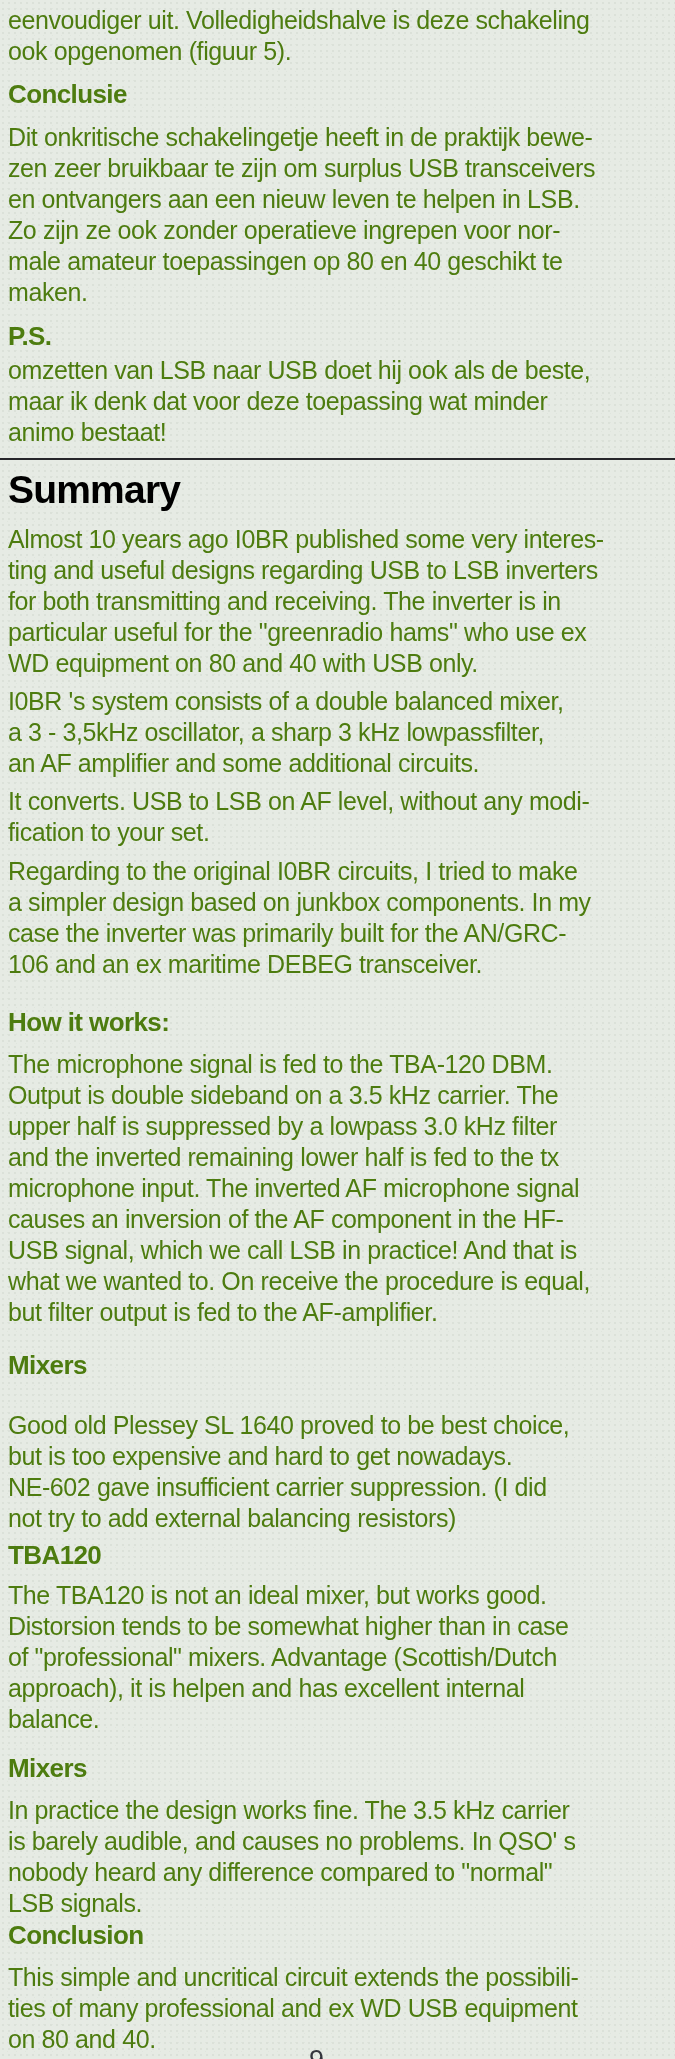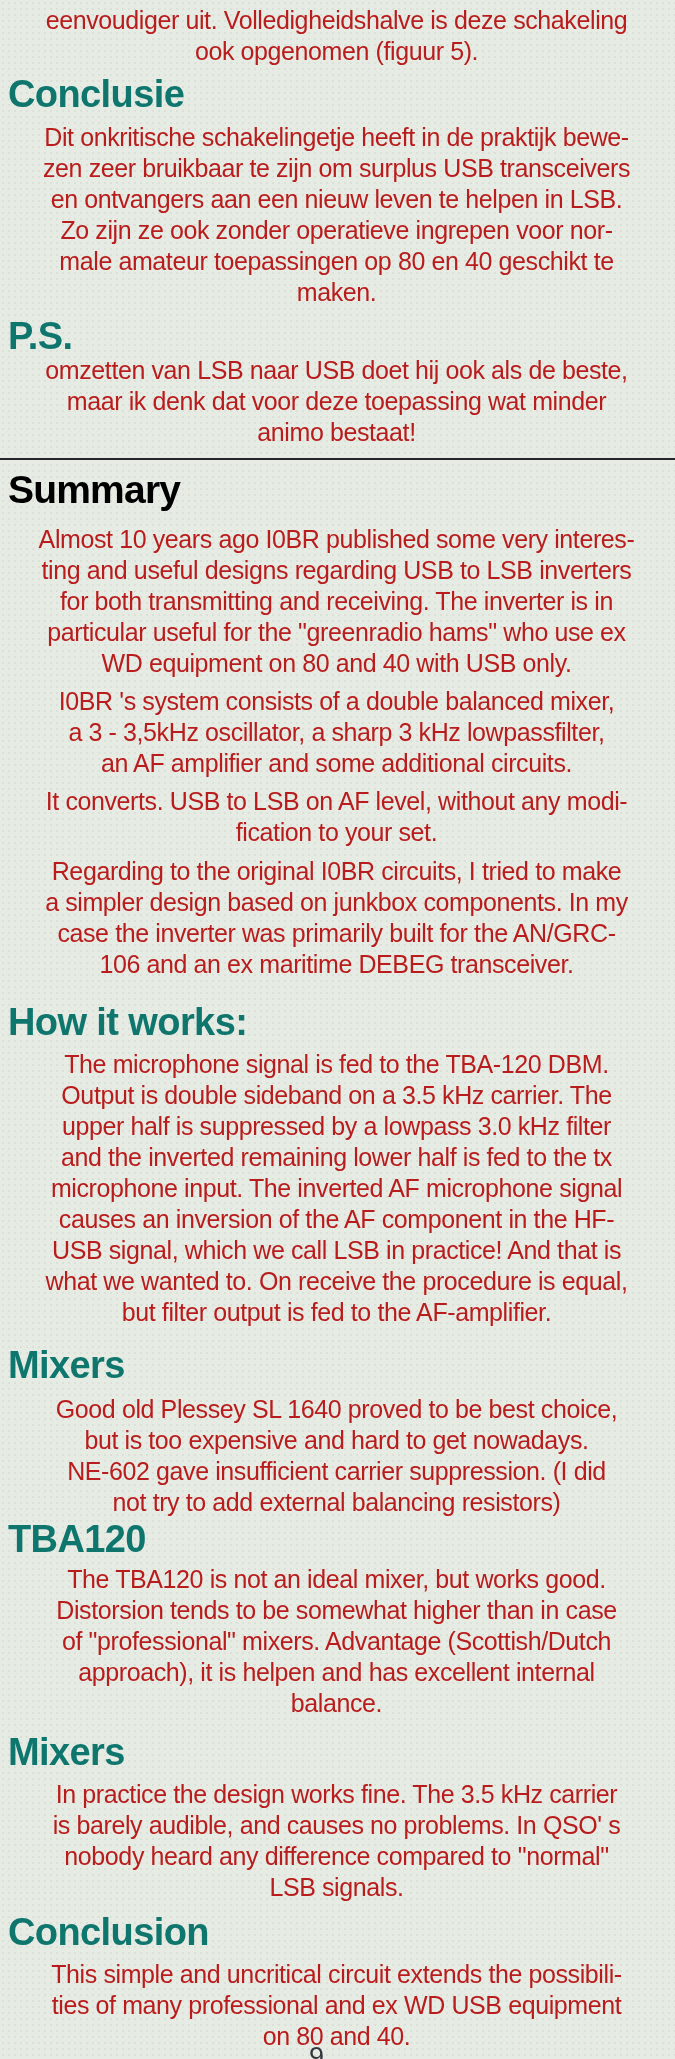--- a/index.html
+++ b/index.html
@@ -25,30 +25,29 @@
     height: 2059px;
     padding: 5px 10px 0 8px;
     position: relative;
   }
   .body-text {
     font-size: 25px;
     line-height: 31px;
     letter-spacing: -0.4px;
     white-space: pre-line;
     margin: 0;
-    color: #b91c1c;
-    text-align: center;
+    color: #4d7c0f;
   }
   .hd {
-    font-size: 38px;
+    font-size: 26px;
     line-height: 32px;
     font-weight: bold;
     letter-spacing: -0.6px;
     margin: 0;
-    color: #0f766e;
+    color: #4d7c0f;
   }
   .hd-lg {
     font-size: 39px;
     line-height: 44px;
     letter-spacing: -0.8px;
     color: #000000;
   }
   .rule {
     border: none;
     border-top: 2.5px solid #26262a;
@@ -116,41 +115,41 @@
 upper half is suppressed by a lowpass 3.0 kHz filter
 and the inverted remaining lower half is fed to the tx
 microphone input. The inverted AF microphone signal
 causes an inversion of the AF component in the HF-
 USB signal, which we call LSB in practice! And that is
 what we wanted to. On receive the procedure is equal,
 but filter output is fed to the AF-amplifier.</p>
 
   <h2 class="hd" style="margin-top:21px">Mixers</h2>
 
-  <p class="body-text" style="margin-top:13px">Good old Plessey SL 1640 proved to be best choice,
+  <p class="body-text" style="margin-top:29px">Good old Plessey SL 1640 proved to be best choice,
 but is too expensive and hard to get nowadays.
 NE-602 gave insufficient carrier suppression. (I did
 not try to add external balancing resistors)</p>
 
   <h2 class="hd" style="margin-top:5px">TBA120</h2>
 
   <p class="body-text" style="margin-top:9px">The TBA120 is not an ideal mixer, but works good.
 Distorsion tends to be somewhat higher than in case
 of "professional" mixers. Advantage (Scottish/Dutch
 approach), it is helpen and has excellent internal
 balance.</p>
 
   <h2 class="hd" style="margin-top:17px">Mixers</h2>
 
   <p class="body-text" style="margin-top:11px">In practice the design works fine. The 3.5 kHz carrier
 is barely audible, and causes no problems. In QSO' s
 nobody heard any difference compared to "normal"
 LSB signals.</p>
 
-  <h2 class="hd" style="margin-top:13px">Conclusion</h2>
+  <h2 class="hd" style="margin-top:0">Conclusion</h2>
 
   <p class="body-text" style="margin-top:11px">This simple and uncritical circuit extends the possibili-
 ties of many professional and ex WD USB equipment
 on 80 and 40.</p>
 
   <p class="pgnum" style="margin-top:-10px">9</p>
 
 </div>
 
 </body></html>

